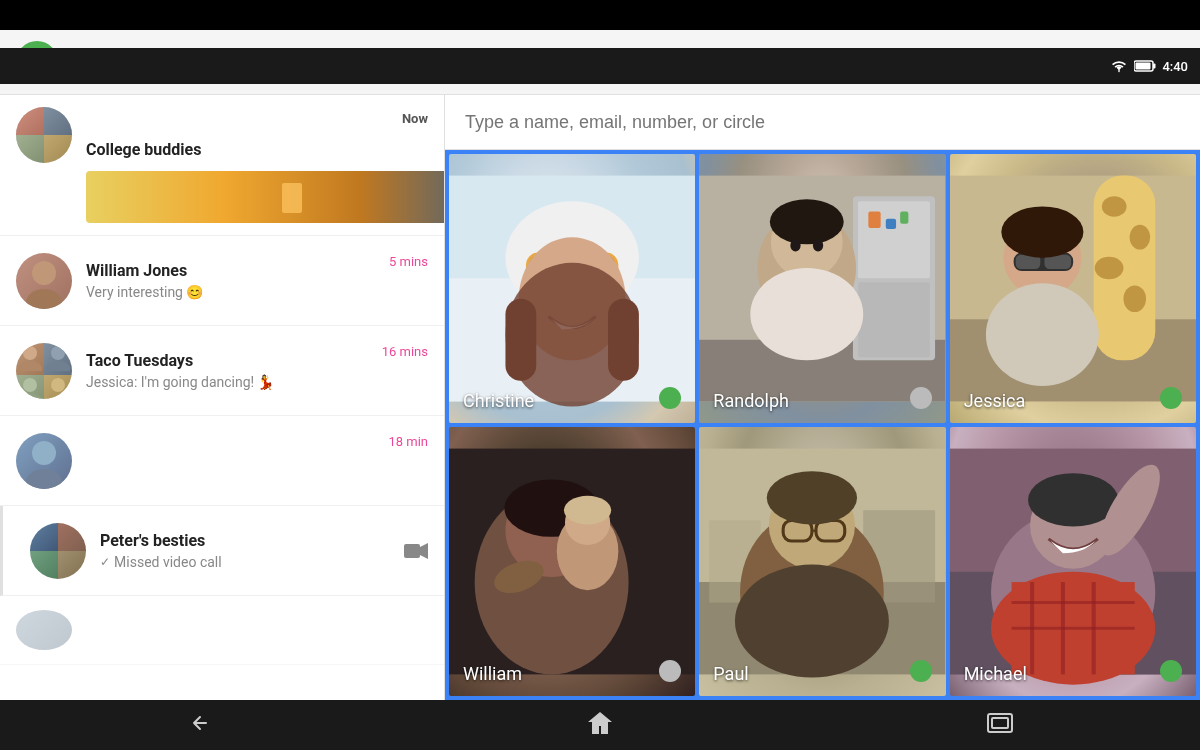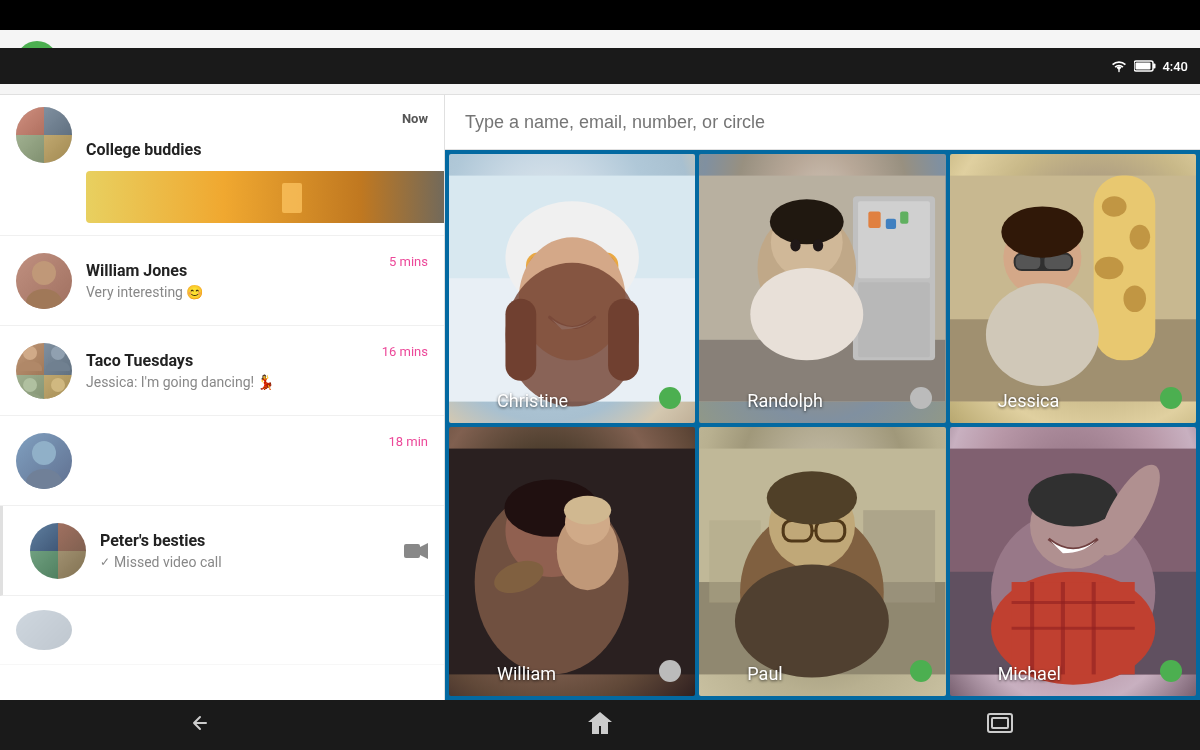--- a/index.html
+++ b/index.html
@@ -173,21 +173,21 @@
       display: flex;
       flex-direction: column;
       align-items: flex-end;
       flex-shrink: 0;
       margin-left: 8px;
     }
 
     
     .right-panel {
       flex: 1;
-      background: #0369a1;
+      background: #3b82f6;
       display: flex;
       flex-direction: column;
     }
 
     
     .search-bar {
       height: 55px;
       background: #fff;
       border-bottom: 1px solid #e0e0e0;
       display: flex;
@@ -221,21 +221,20 @@
     }
 
     .contact-name {
       position: absolute;
       bottom: 12px;
       left: 14px;
       font-size: 18px;
       font-weight: 400;
       color: #fff;
       text-shadow: 0 1px 3px rgba(0,0,0,0.7);
-      margin-left: 34px;
     }
 
     .status-dot {
       position: absolute;
       bottom: 14px;
       right: 14px;
       width: 22px;
       height: 22px;
       border-radius: 50%;
     }

